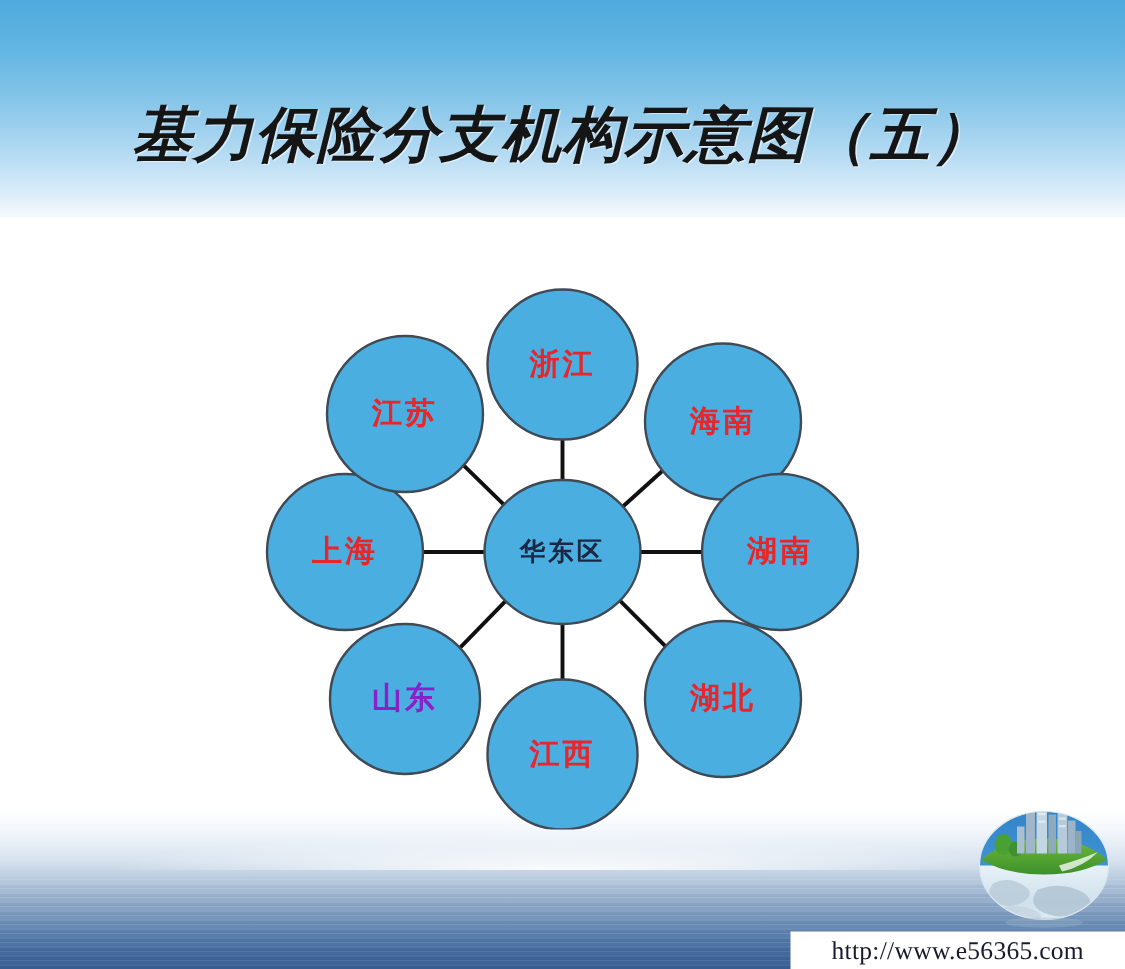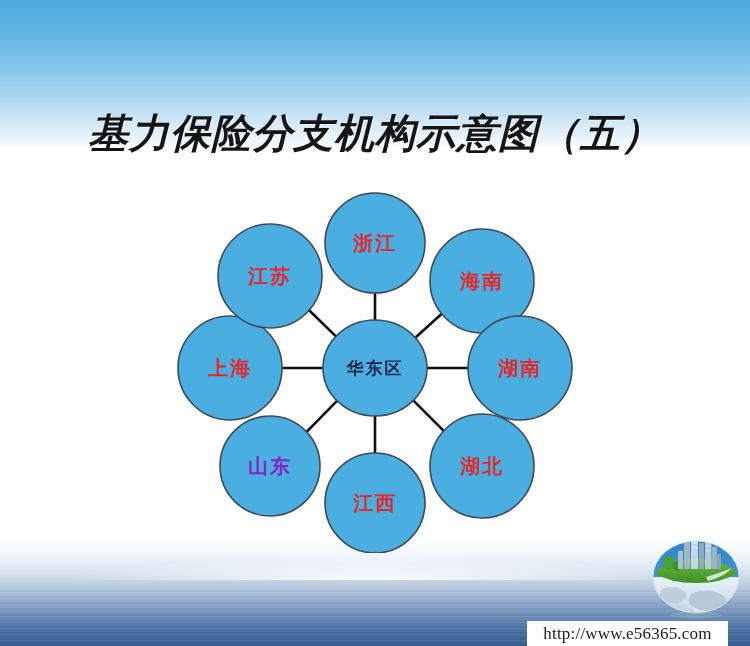--- a/index.html
+++ b/index.html
@@ -89,21 +89,20 @@
     width: 750px;
     text-align: center;
     font-family: "Liberation Serif", "DejaVu Serif", serif;
     font-size: 40px;
     font-weight: bold;
     font-style: italic;
     letter-spacing: 1px;
     color: #151515;
     white-space: nowrap;
     text-shadow: 1px 1px 0 rgba(255,255,255,0.55);
-    margin-top: 44px;
   }
 
   
   .diagram {
     position: absolute;
     left: 170px;
     top: 183px;
     width: 420px;
     height: 370px;
   }
@@ -121,21 +120,21 @@
     top: 527px;
     width: 96px;
     height: 92px;
   }
 
   
   .url-bar {
     position: absolute;
     left: 527px;
     top: 621px;
-    width: 201px;
+    width: 223px;
     height: 25px;
     background: #ffffff;
     display: flex;
     align-items: center;
     justify-content: center;
   }
   .url-text {
     font-family: "Liberation Serif", "DejaVu Serif", serif;
     font-size: 17px;
     color: #1a1a2e;

